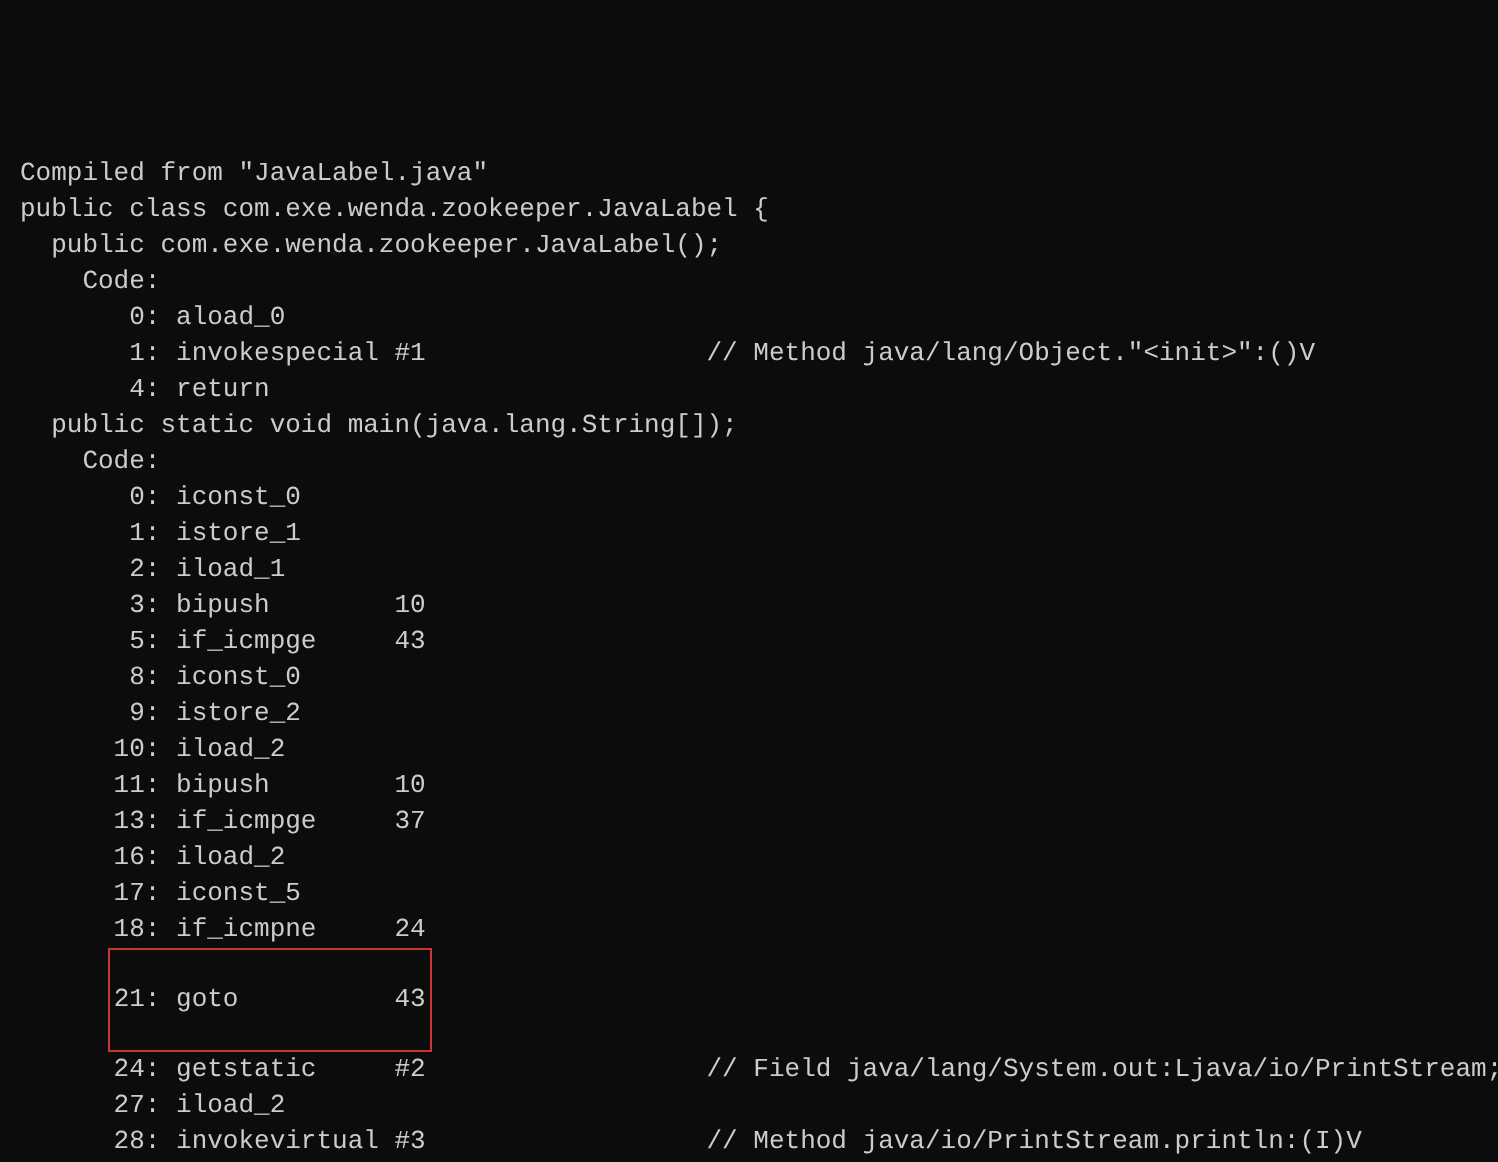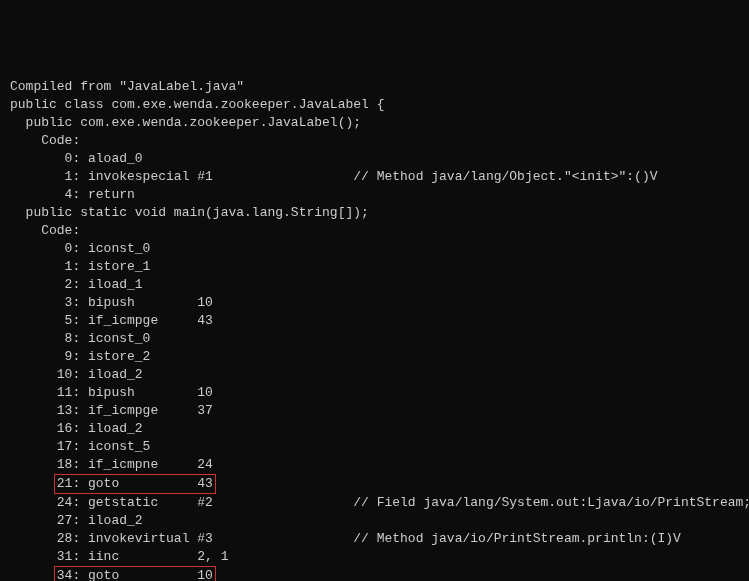--- a/index.html
+++ b/index.html
@@ -18,21 +18,21 @@
       height: 581px;
       overflow: hidden;
       white-space: pre;
     }
     .line {
       display: block;
     }
     .highlighted {
       display: inline-block;
       border: 1px solid #cc3333;
-      padding: 0 2px;
+      padding: 16px 2px;
       margin-left: -3px;
     }
   </style>
 </head>
 <body>
 
 
 
 <div id="output"><span class="line">Compiled from "JavaLabel.java"</span><span class="line">public class com.exe.wenda.zookeeper.JavaLabel {</span><span class="line">  public com.exe.wenda.zookeeper.JavaLabel();</span><span class="line">    Code:</span><span class="line">       0: aload_0</span><span class="line">       1: invokespecial #1                  // Method java/lang/Object."&lt;init&gt;":()V</span><span class="line">       4: return</span><span class="line"></span><span class="line">  public static void main(java.lang.String[]);</span><span class="line">    Code:</span><span class="line">       0: iconst_0</span><span class="line">       1: istore_1</span><span class="line">       2: iload_1</span><span class="line">       3: bipush        10</span><span class="line">       5: if_icmpge     43</span><span class="line">       8: iconst_0</span><span class="line">       9: istore_2</span><span class="line">      10: iload_2</span><span class="line">      11: bipush        10</span><span class="line">      13: if_icmpge     37</span><span class="line">      16: iload_2</span><span class="line">      17: iconst_5</span><span class="line">      18: if_icmpne     24</span><span class="line">      <span class="highlighted">21: goto          43</span></span><span class="line">      24: getstatic     #2                  // Field java/lang/System.out:Ljava/io/PrintStream;</span><span class="line">      27: iload_2</span><span class="line">      28: invokevirtual #3                  // Method java/io/PrintStream.println:(I)V</span><span class="line">      31: iinc          2, 1</span><span class="line">      <span class="highlighted">34: goto          10</span></span></div>
 

